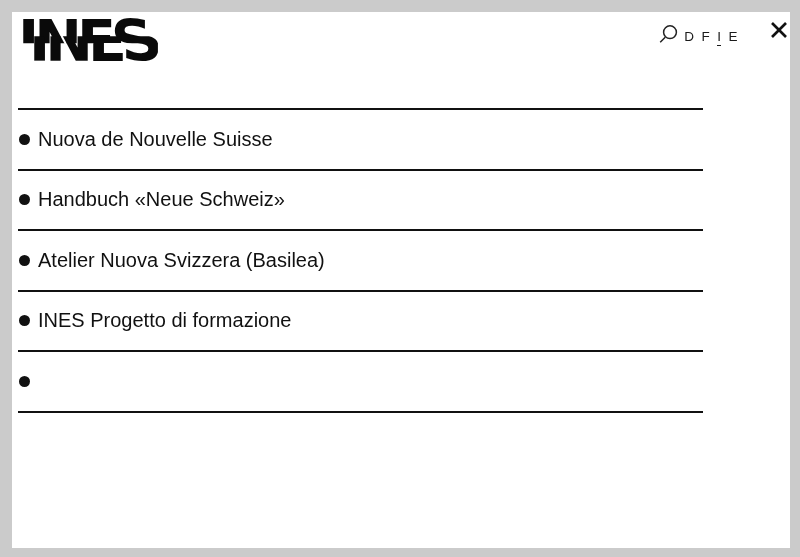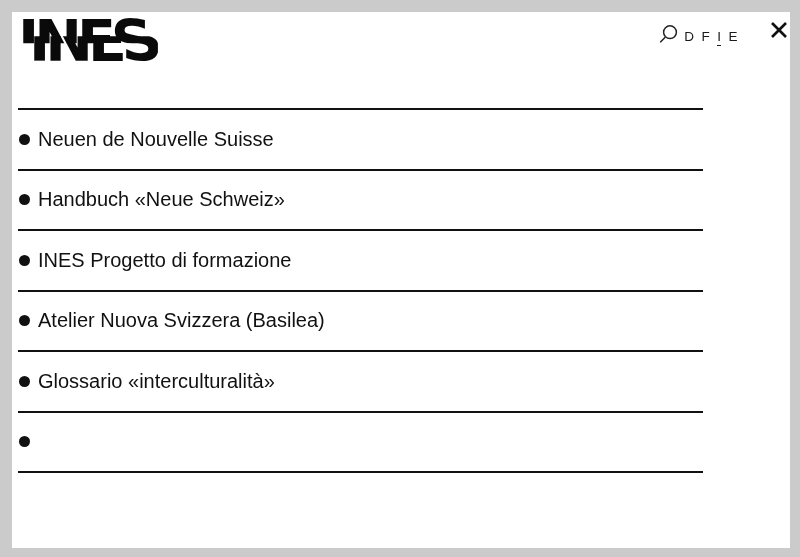--- a/index.html
+++ b/index.html
@@ -124,42 +124,38 @@
           <line x1="17" y1="3" x2="3" y2="17" stroke="#111111" stroke-width="2.6"></line>
         </svg>
       </span>
     </button>
   </header>
 
   <ul class="menu">
 
       <li>
         <span class="bullet"></span>
-        <span>Neuen de Nouvelle Suisse</span>
+        <span>Nuova de Nouvelle Suisse</span>
       </li>
 
       <li>
         <span class="bullet"></span>
         <span>Handbuch «Neue Schweiz»</span>
       </li>
 
       <li>
         <span class="bullet"></span>
-        <span>INES Progetto di formazione</span>
-      </li>
-
-      <li>
-        <span class="bullet"></span>
         <span>Atelier Nuova Svizzera (Basilea)</span>
       </li>
 
       <li>
         <span class="bullet"></span>
-        <span>Glossario «interculturalità»</span>
+        <span>INES Progetto di formazione</span>
       </li>
+
 
       <li>
         <span class="bullet"></span>
       </li>
 
     </ul>
 
 </div>
 
 </body></html>

